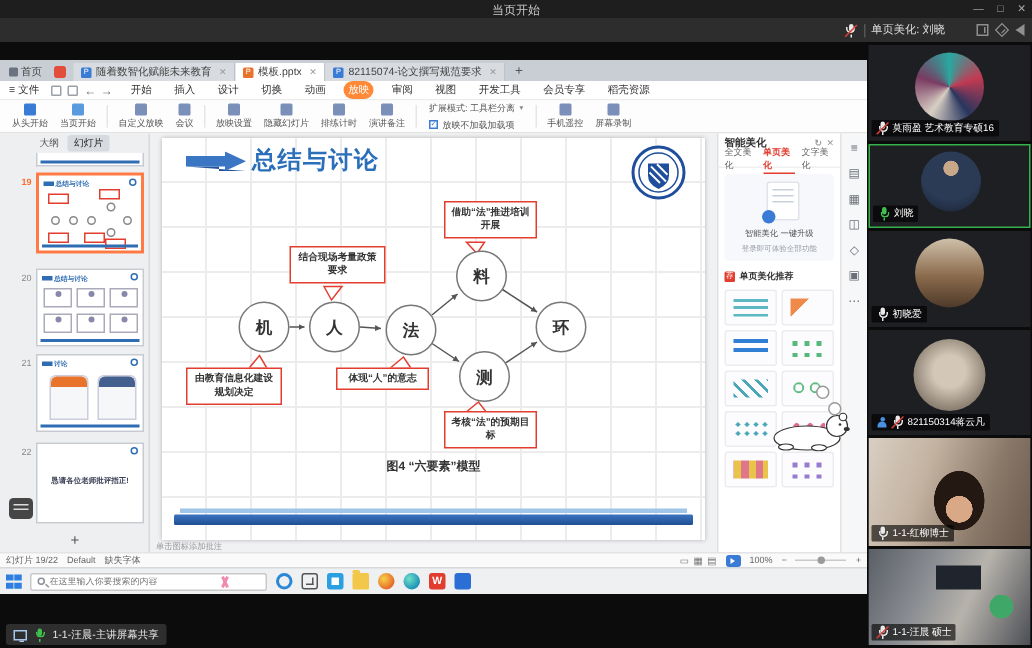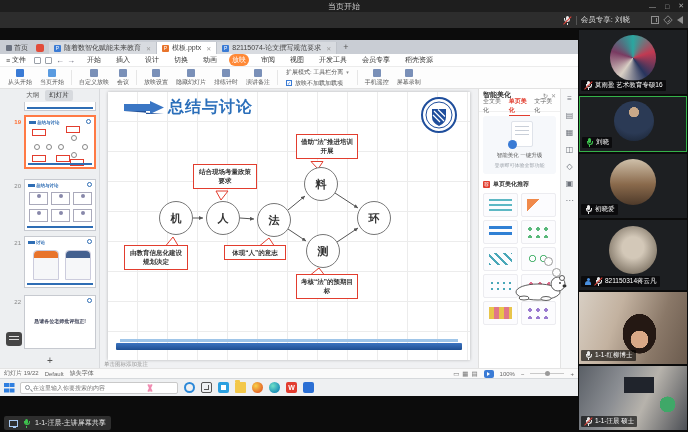--- a/index.html
+++ b/index.html
@@ -220,21 +220,21 @@
 </div>
 
 <div class="meetbar">
   <div class="speakwrap">
     <span class="mic red">
         <i class="c"></i>
         <i class="u"></i>
         <i class="s"></i>
       </span>
     <span class="vsep"></span>
-    <span>会员专享: 刘晓</span>
+    <span>单页美化: 刘晓</span>
   </div>
   <div class="meeticons">
     <span class="lay"></span>
     <span class="lay d"></span>
     <span class="backarr"></span>
   </div>
 </div>
 
 <div class="left-region">
 <div class="desktop">
@@ -446,20 +446,21 @@
         <div class="node" style="left:196px;top:75px">料</div>
         <div class="node" style="left:198px;top:142px">测</div>
         <div class="node" style="left:249px;top:109px">环</div>
 
         <div class="callout" style="left:85px;top:72px;width:64px">结合现场考量政策要求</div>
         <div class="callout" style="left:188px;top:42px;width:62px">借助“法”推进培训开展</div>
         <div class="callout" style="left:16px;top:153px;width:64px">由教育信息化建设规划决定</div>
         <div class="callout" style="left:116px;top:153px;width:62px">体现“人”的意志</div>
         <div class="callout" style="left:188px;top:182px;width:62px">考核“法”的预期目标</div>
 
+        <div class="scap">图4 “六要素”模型</div>
         <div class="barlight"></div>
         <div class="bardark"></div>
       </div>
       <div class="note-hint">单击图标添加批注</div>
     </div>
 
     <div class="sidebar">
       <div class="sbhead">
         <span>智能美化</span>
         <span class="sp"></span>

